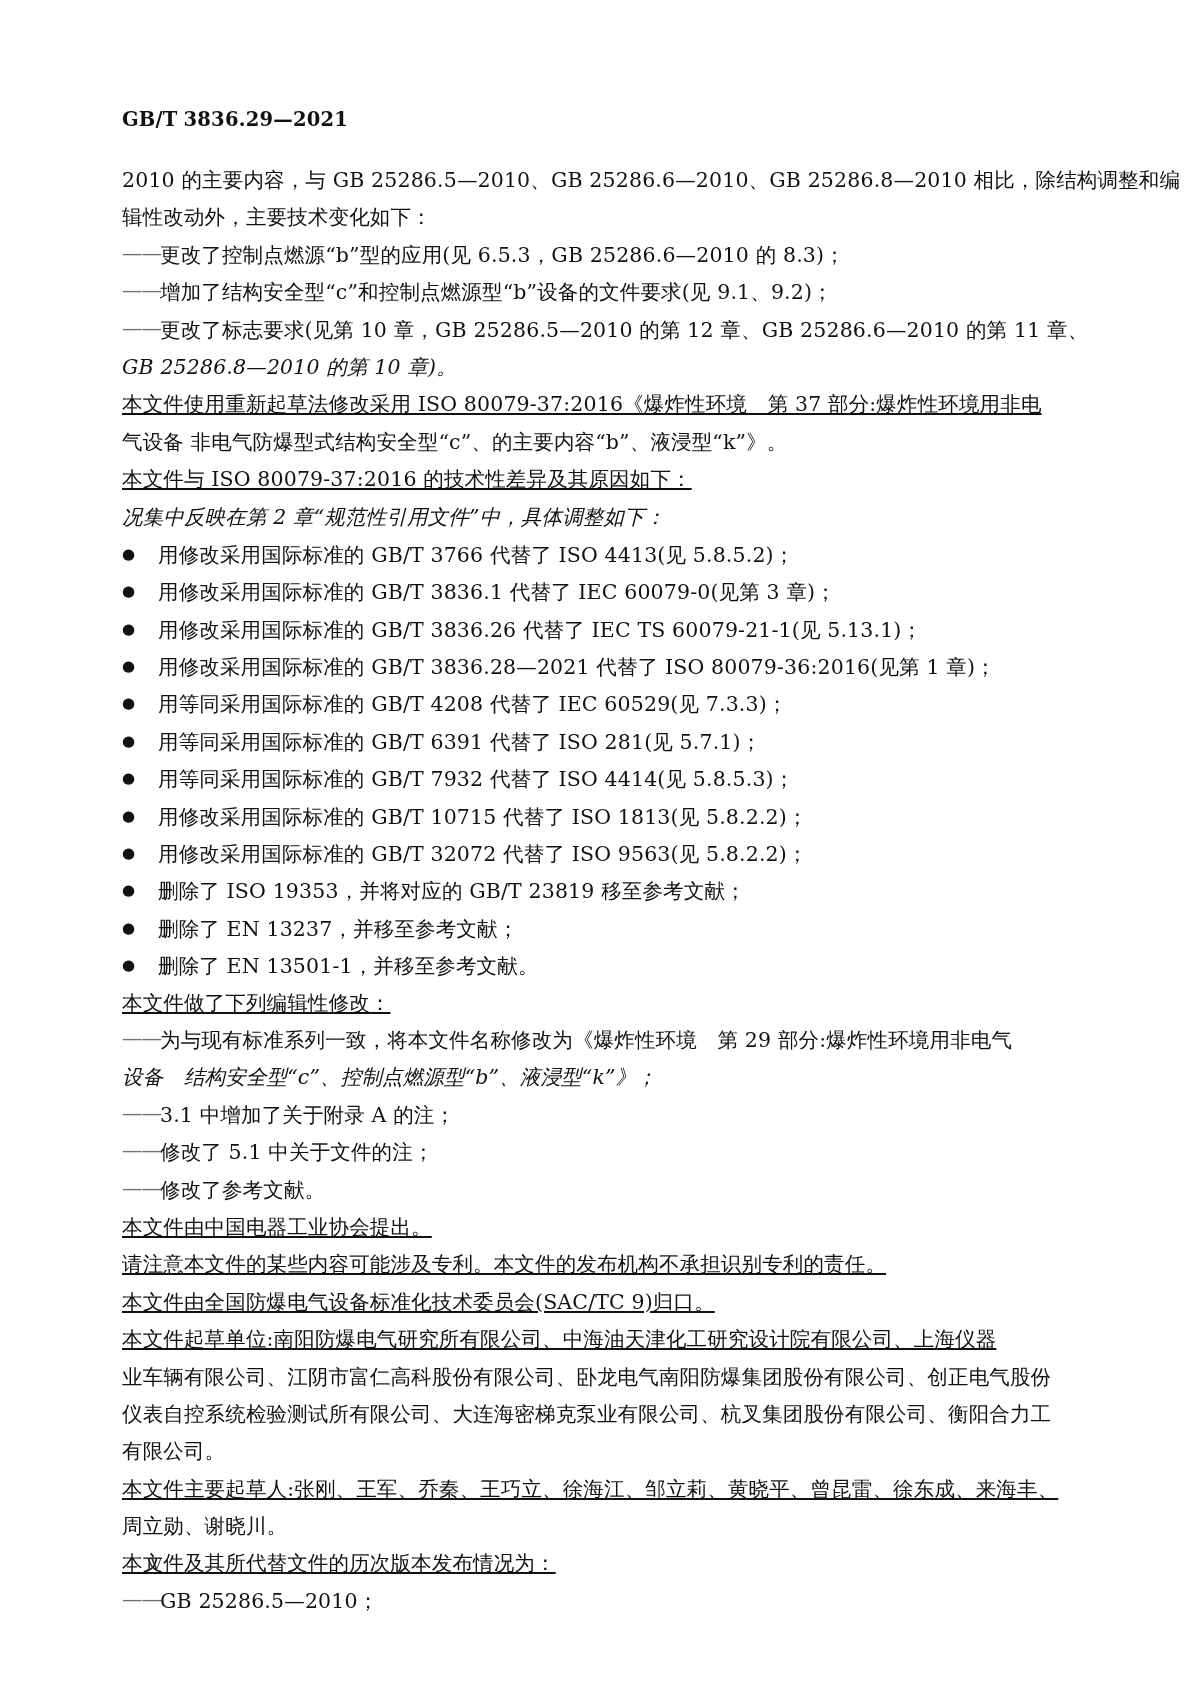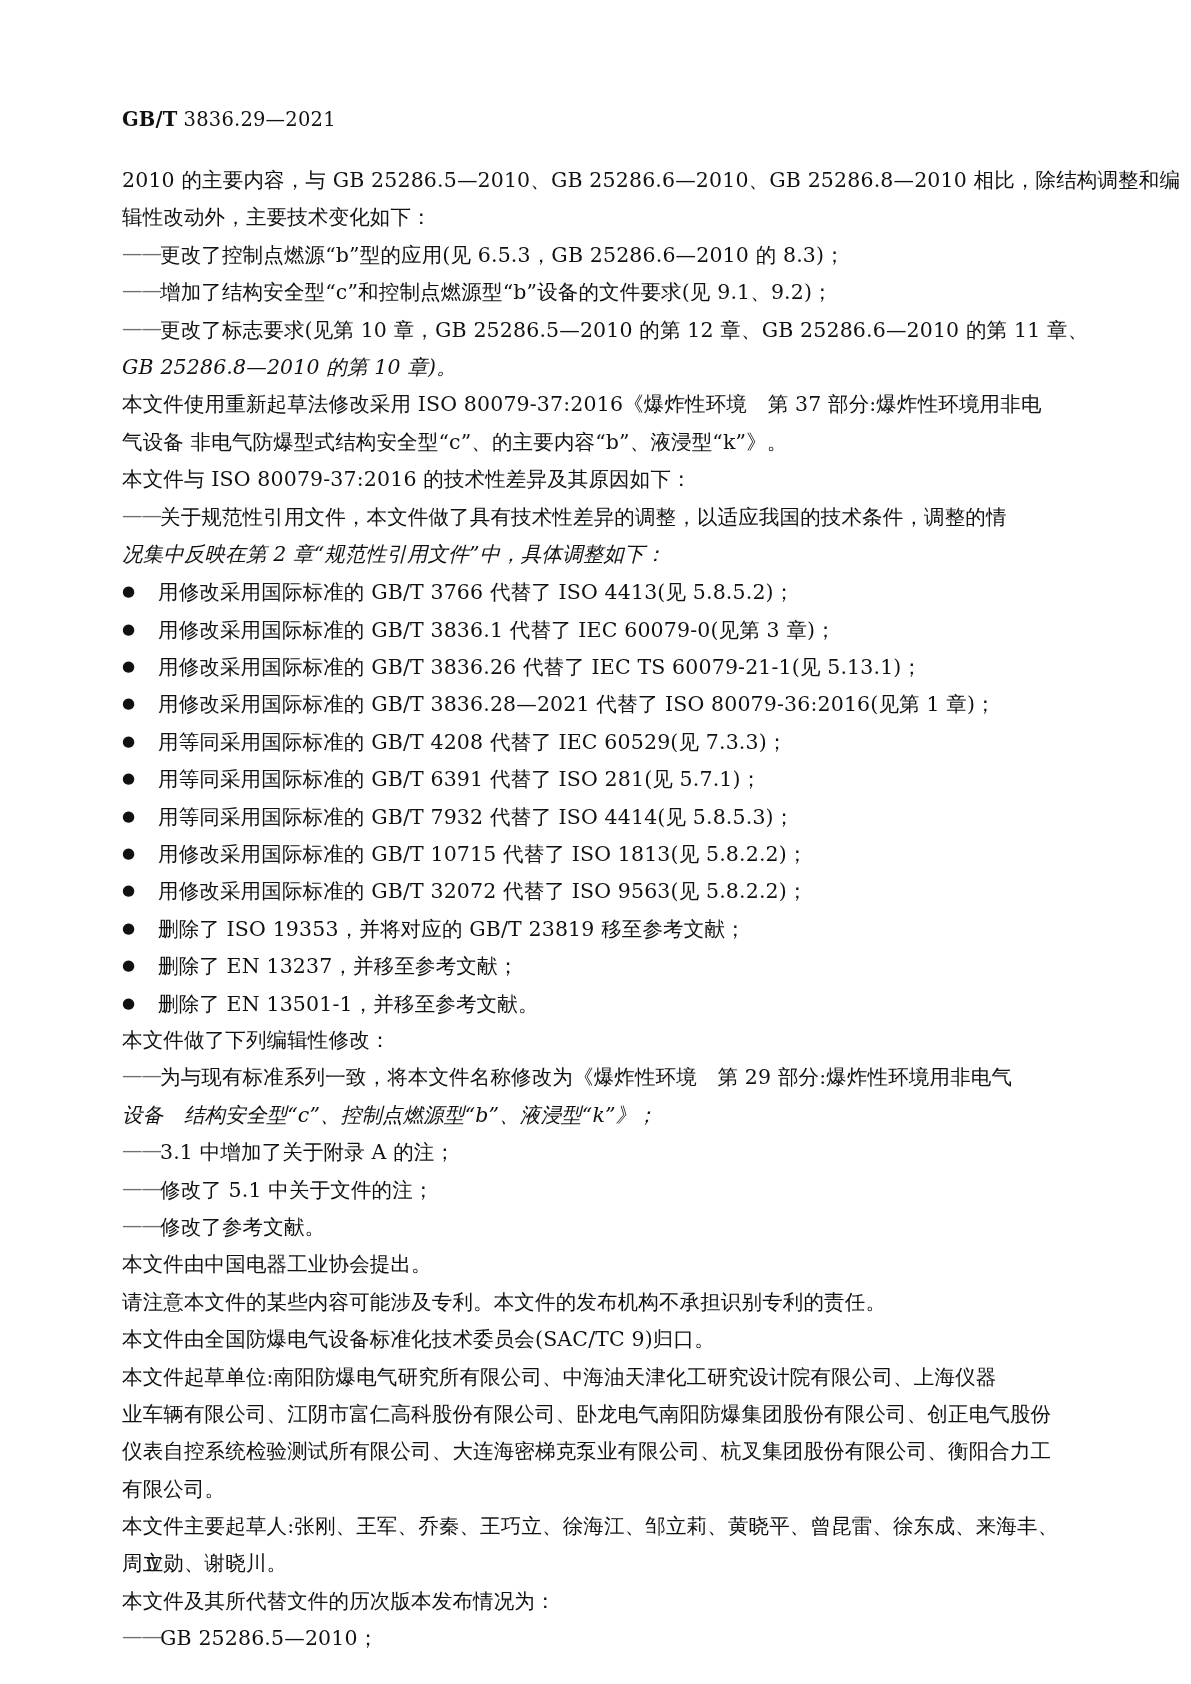--- a/index.html
+++ b/index.html
@@ -33,21 +33,21 @@
     top: 108px;
     font-size: 19.5px;
     letter-spacing: 0.2px;
     white-space: nowrap;
   }
   .running-header .std-prefix {
     font-weight: 700;
     font-family: "DejaVu Serif", "Liberation Serif", serif;
   }
   .running-header .std-num {
-    font-weight: 400;
+    font-weight: 700;
     padding-left: 6px;
   }
 
   
   .body-block {
     position: absolute;
     left: 122px;
     top: 162px;
     width: 950px;
   }
@@ -61,21 +61,21 @@
   .tl {
     font-size: 20.5px;
     line-height: 37.4px;
     height: 37.4px;
     white-space: nowrap;
     letter-spacing: 0.15px;
   }
 
   
   .ind-0  { padding-left: 0px;   }
-  .ind-1  { padding-left: 42px;  }   
+  .ind-1  { padding-left: 42px; text-decoration: underline;  }   
   .ind-dash { padding-left: 42px; }  
   .ind-dash-cont { padding-left: 84px; font-style: italic; }  
   .ind-bullet { padding-left: 84px; }
 
   .dash {
     display: inline-block;
     width: 38px;
     color: #6f6f6f;
     letter-spacing: -1px;
     transform: translateY(-2px);
@@ -112,21 +112,20 @@
   <div class="body-block" id="body-block">
       <div class="tl line ind-0"><span class="cjk">2010 的主要内容，与 GB 25286.5—2010、GB 25286.6—2010、GB 25286.8—2010 相比，除结构调整和编</span></div>
       <div class="tl line ind-0"><span class="cjk">辑性改动外，主要技术变化如下：</span></div>
       <div class="tl line ind-dash"><span class="dash">——</span><span class="cjk">更改了控制点燃源“b”型的应用(见 6.5.3，GB 25286.6—2010 的 8.3)；</span></div>
       <div class="tl line ind-dash"><span class="dash">——</span><span class="cjk">增加了结构安全型“c”和控制点燃源型“b”设备的文件要求(见 9.1、9.2)；</span></div>
       <div class="tl line ind-dash"><span class="dash">——</span><span class="cjk">更改了标志要求(见第 10 章，GB 25286.5—2010 的第 12 章、GB 25286.6—2010 的第 11 章、</span></div>
       <div class="tl line ind-dash-cont"><span class="cjk">GB 25286.8—2010 的第 10 章)。</span></div>
       <div class="tl line ind-1"><span class="cjk">本文件使用重新起草法修改采用 ISO 80079-37:2016《爆炸性环境　第 37 部分:爆炸性环境用非电</span></div>
       <div class="tl line ind-0"><span class="cjk">气设备 非电气防爆型式结构安全型“c”、的主要内容“b”、液浸型“k”》。</span></div>
       <div class="tl line ind-1"><span class="cjk">本文件与 ISO 80079-37:2016 的技术性差异及其原因如下：</span></div>
-      <div class="tl line ind-dash"><span class="dash">——</span><span class="cjk">关于规范性引用文件，本文件做了具有技术性差异的调整，以适应我国的技术条件，调整的情</span></div>
       <div class="tl line ind-dash-cont"><span class="cjk">况集中反映在第 2 章“规范性引用文件”中，具体调整如下：</span></div>
       <div class="tl line ind-bullet"><span class="bullet">●</span><span class="cjk">用修改采用国际标准的 GB/T 3766 代替了 ISO 4413(见 5.8.5.2)；</span></div>
       <div class="tl line ind-bullet"><span class="bullet">●</span><span class="cjk">用修改采用国际标准的 GB/T 3836.1 代替了 IEC 60079-0(见第 3 章)；</span></div>
       <div class="tl line ind-bullet"><span class="bullet">●</span><span class="cjk">用修改采用国际标准的 GB/T 3836.26 代替了 IEC TS 60079-21-1(见 5.13.1)；</span></div>
       <div class="tl line ind-bullet"><span class="bullet">●</span><span class="cjk">用修改采用国际标准的 GB/T 3836.28—2021 代替了 ISO 80079-36:2016(见第 1 章)；</span></div>
       <div class="tl line ind-bullet"><span class="bullet">●</span><span class="cjk">用等同采用国际标准的 GB/T 4208 代替了 IEC 60529(见 7.3.3)；</span></div>
       <div class="tl line ind-bullet"><span class="bullet">●</span><span class="cjk">用等同采用国际标准的 GB/T 6391 代替了 ISO 281(见 5.7.1)；</span></div>
       <div class="tl line ind-bullet"><span class="bullet">●</span><span class="cjk">用等同采用国际标准的 GB/T 7932 代替了 ISO 4414(见 5.8.5.3)；</span></div>
       <div class="tl line ind-bullet"><span class="bullet">●</span><span class="cjk">用修改采用国际标准的 GB/T 10715 代替了 ISO 1813(见 5.8.2.2)；</span></div>
       <div class="tl line ind-bullet"><span class="bullet">●</span><span class="cjk">用修改采用国际标准的 GB/T 32072 代替了 ISO 9563(见 5.8.2.2)；</span></div>

